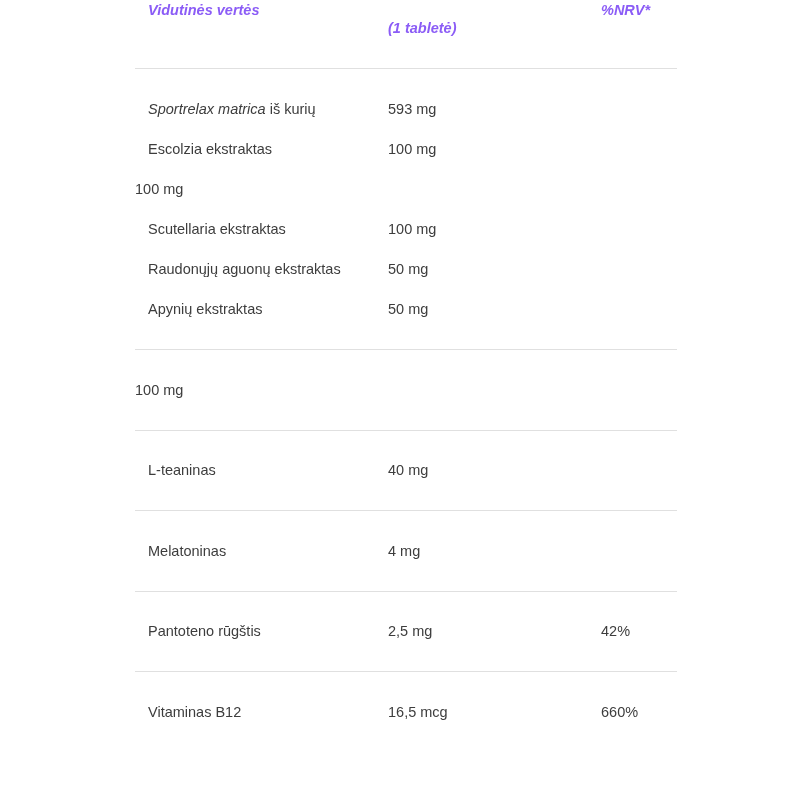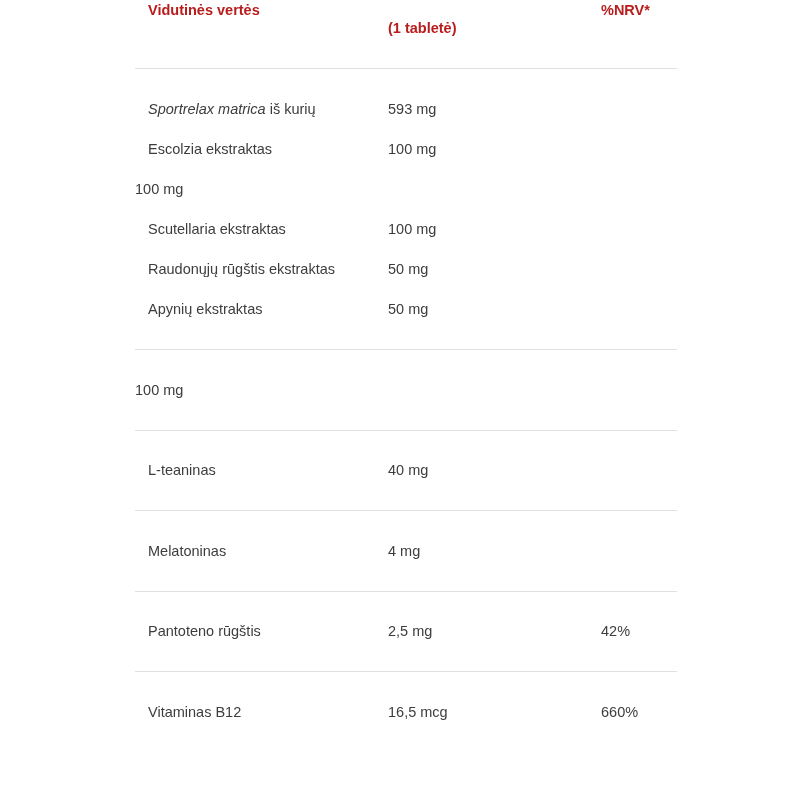--- a/index.html
+++ b/index.html
@@ -7,21 +7,21 @@
   body {
     position:relative;
     font-family:"Liberation Sans", sans-serif;
     font-size:14.5px;
     color:#3d3d3d;
   }
   .table { position:absolute; left:135px; top:0; width:542px; }
   .grid { display:grid; grid-template-columns:253px 213px 1fr; }
   .c1 { padding-left:13px; }
   .header { height:69px; border-bottom:1px solid #e0e0e0; padding-top:2px; align-items:start; }
-  .th { font-weight:bold; color:#b91c1c; }
+  .th { font-weight:bold; color:#8b5cf6;font-style:italic; }
   .header .c2 { padding-top:18px; }
   .section-compact { padding:20px 0; border-bottom:1px solid #e0e0e0; }
   .row-compact { height:40px; align-items:center; }
   .row-tall { height:80.5px; align-items:center; border-bottom:1px solid #e0e0e0; }
   .row-tall.last { border-bottom:none; }
   .it { font-style:italic; }
 </style>
 </head>
 <body>
 
@@ -47,21 +47,21 @@
     <div class="grid row-compact">
       <div class="c2">100 mg</div>
       <div class="c3"></div>
     </div>
     <div class="grid row-compact">
       <div class="c1">Scutellaria ekstraktas</div>
       <div class="c2">100 mg</div>
       <div class="c3"></div>
     </div>
     <div class="grid row-compact">
-      <div class="c1">Raudonųjų rūgštis ekstraktas</div>
+      <div class="c1">Raudonųjų aguonų ekstraktas</div>
       <div class="c2">50 mg</div>
       <div class="c3"></div>
     </div>
     <div class="grid row-compact">
       <div class="c1">Apynių ekstraktas</div>
       <div class="c2">50 mg</div>
       <div class="c3"></div>
     </div>
   </div>
 

